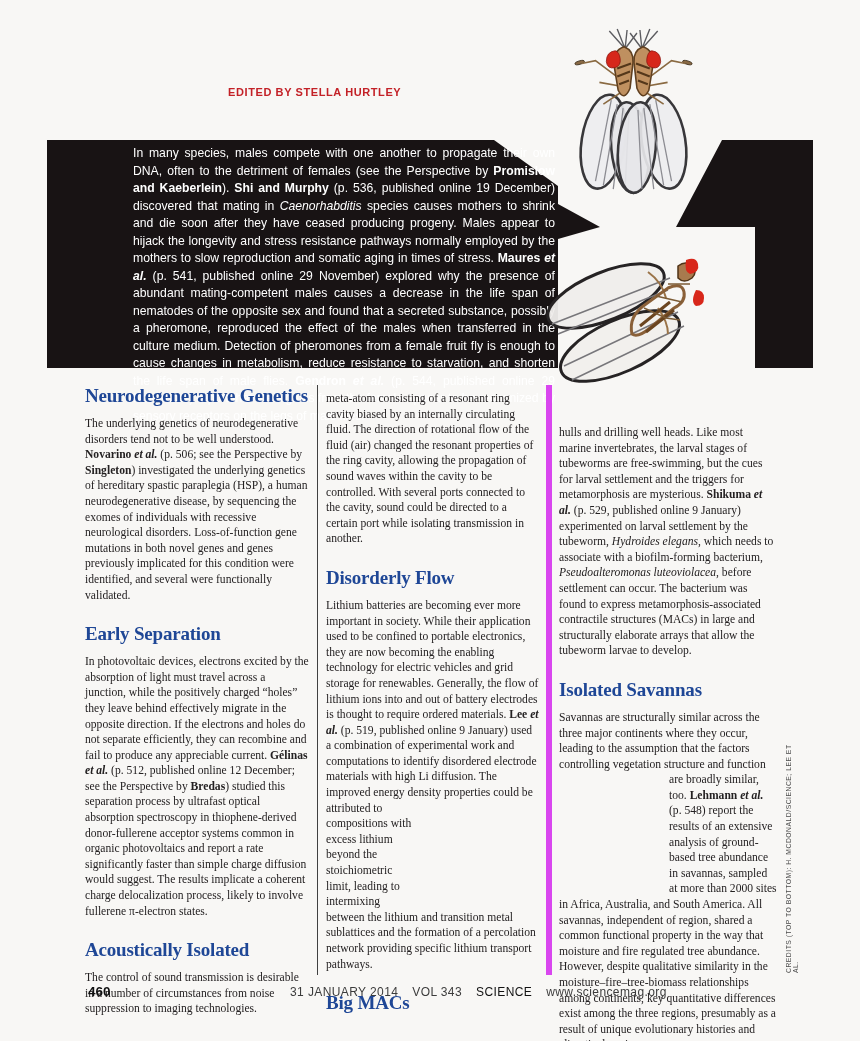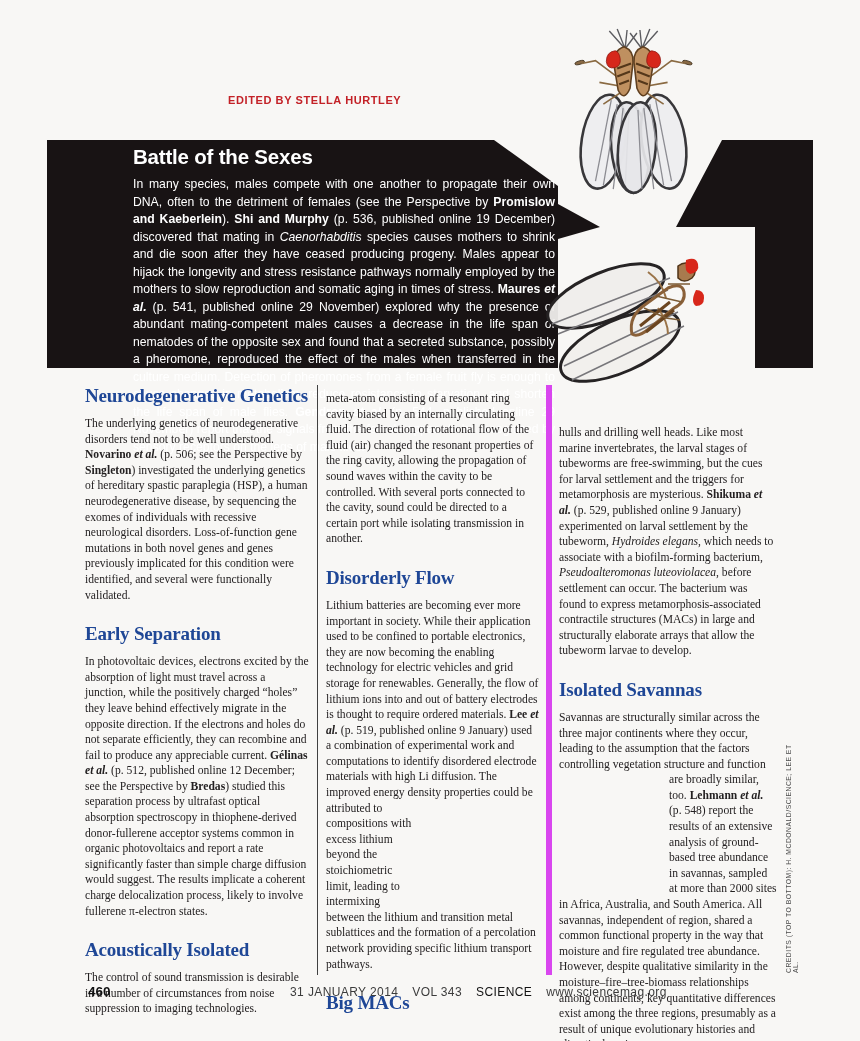--- a/index.html
+++ b/index.html
@@ -1,19 +1,19 @@
 <!DOCTYPE html>
 <html><head>
 <meta charset="utf-8">
 <style>
   html,body{margin:0;padding:0;background:#dcdcdc;}
   .page{position:relative;width:860px;height:1041px;background:#f8f7f5;
         font-family:"Liberation Sans",sans-serif;overflow:hidden;}
 
-  .edited-by{position:absolute;left:228px;top:94px;font-size:11px;font-weight:700;
+  .edited-by{position:absolute;left:228px;top:86px;font-size:11px;font-weight:700;
              color:#c32127;letter-spacing:.6px;}
 
   .banner-bg{position:absolute;left:47px;top:140px;width:766px;height:228px;}
 
   .banner-text{position:absolute;left:133px;top:145px;width:422px;color:#fff;}
   .banner-text h1{margin:0 0 7px 0;font-size:20.5px;font-weight:700;letter-spacing:-.2px;}
   .banner-text p{margin:0;font-size:12.2px;line-height:17.5px;text-align:justify;}
 
   .fly1{position:absolute;left:552px;top:26px;width:163px;height:172px;}
   .fly2{position:absolute;left:528px;top:238px;width:182px;height:165px;}
@@ -46,21 +46,20 @@
 <div class="page">
 
   <div class="edited-by">EDITED BY STELLA HURTLEY</div>
 
   <svg class="banner-bg" viewBox="0 0 766 228" preserveAspectRatio="none">
     <polygon points="0,0 447,0 511,46 511,64 553,87 511,99 511,228 0,228" fill="#181314"></polygon>
     <polygon points="675,0 766,0 766,228 708,228 708,87 629,87" fill="#181314"></polygon>
   </svg>
 
   <div class="banner-text">
-    <h1>Battle of the Sexes</h1>
     <p><span>In many species, males compete with one another to propagate their own DNA, often to the detriment of females (see the Perspective by </span><span style="font-weight: 700;">Promislow and Kaeberlein</span><span>). </span><span style="font-weight: 700;">Shi and Murphy</span><span> (p. 536, published online 19 December) discovered that mating in </span><span style="font-style: italic;">Caenorhabditis</span><span> species causes mothers to shrink and die soon after they have ceased producing progeny. Males appear to hijack the longevity and stress resistance pathways normally employed by the mothers to slow reproduction and somatic aging in times of stress. </span><span style="font-weight: 700;">Maures </span><span style="font-weight: 700; font-style: italic;">et al.</span><span> (p. 541, published online 29 November) explored why the presence of abundant mating-competent males causes a decrease in the life span of nematodes of the opposite sex and found that a secreted substance, possibly a pheromone, reproduced the effect of the males when transferred in the culture medium. Detection of pheromones from a female fruit fly is enough to cause changes in metabolism, reduce resistance to starvation, and shorten the life span of male flies. </span><span style="font-weight: 700;">Gendron </span><span style="font-weight: 700; font-style: italic;">et al.</span><span> (p. 544, published online 29 November) report that the signals from the female appear to be recognized by sensory receptors on the legs of male flies.</span></p>
   </div>
 
   <svg class="fly1" viewBox="0 0 165 172">
     <defs>
       <g id="hf">
         <ellipse cx="28" cy="36" rx="5" ry="1.8" fill="#8a6a45" stroke="#3a2c1a" stroke-width="0.8" transform="rotate(-15 28 36)"></ellipse>
         <path d="M74 22 L58 4 M74 22 L66 2 M74 22 L76 3 M74 22 L86 6" stroke="#5c5c60" stroke-width="1.4" fill="none"></path>
         <ellipse cx="52" cy="116" rx="22" ry="48" transform="rotate(9 52 116)" fill="#ededef" fill-opacity="0.92" stroke="#38373a" stroke-width="2.6"></ellipse>
         <ellipse cx="79" cy="122" rx="19" ry="46" transform="rotate(-5 79 122)" fill="#e6e6e9" fill-opacity="0.92" stroke="#38373a" stroke-width="2.6"></ellipse>

